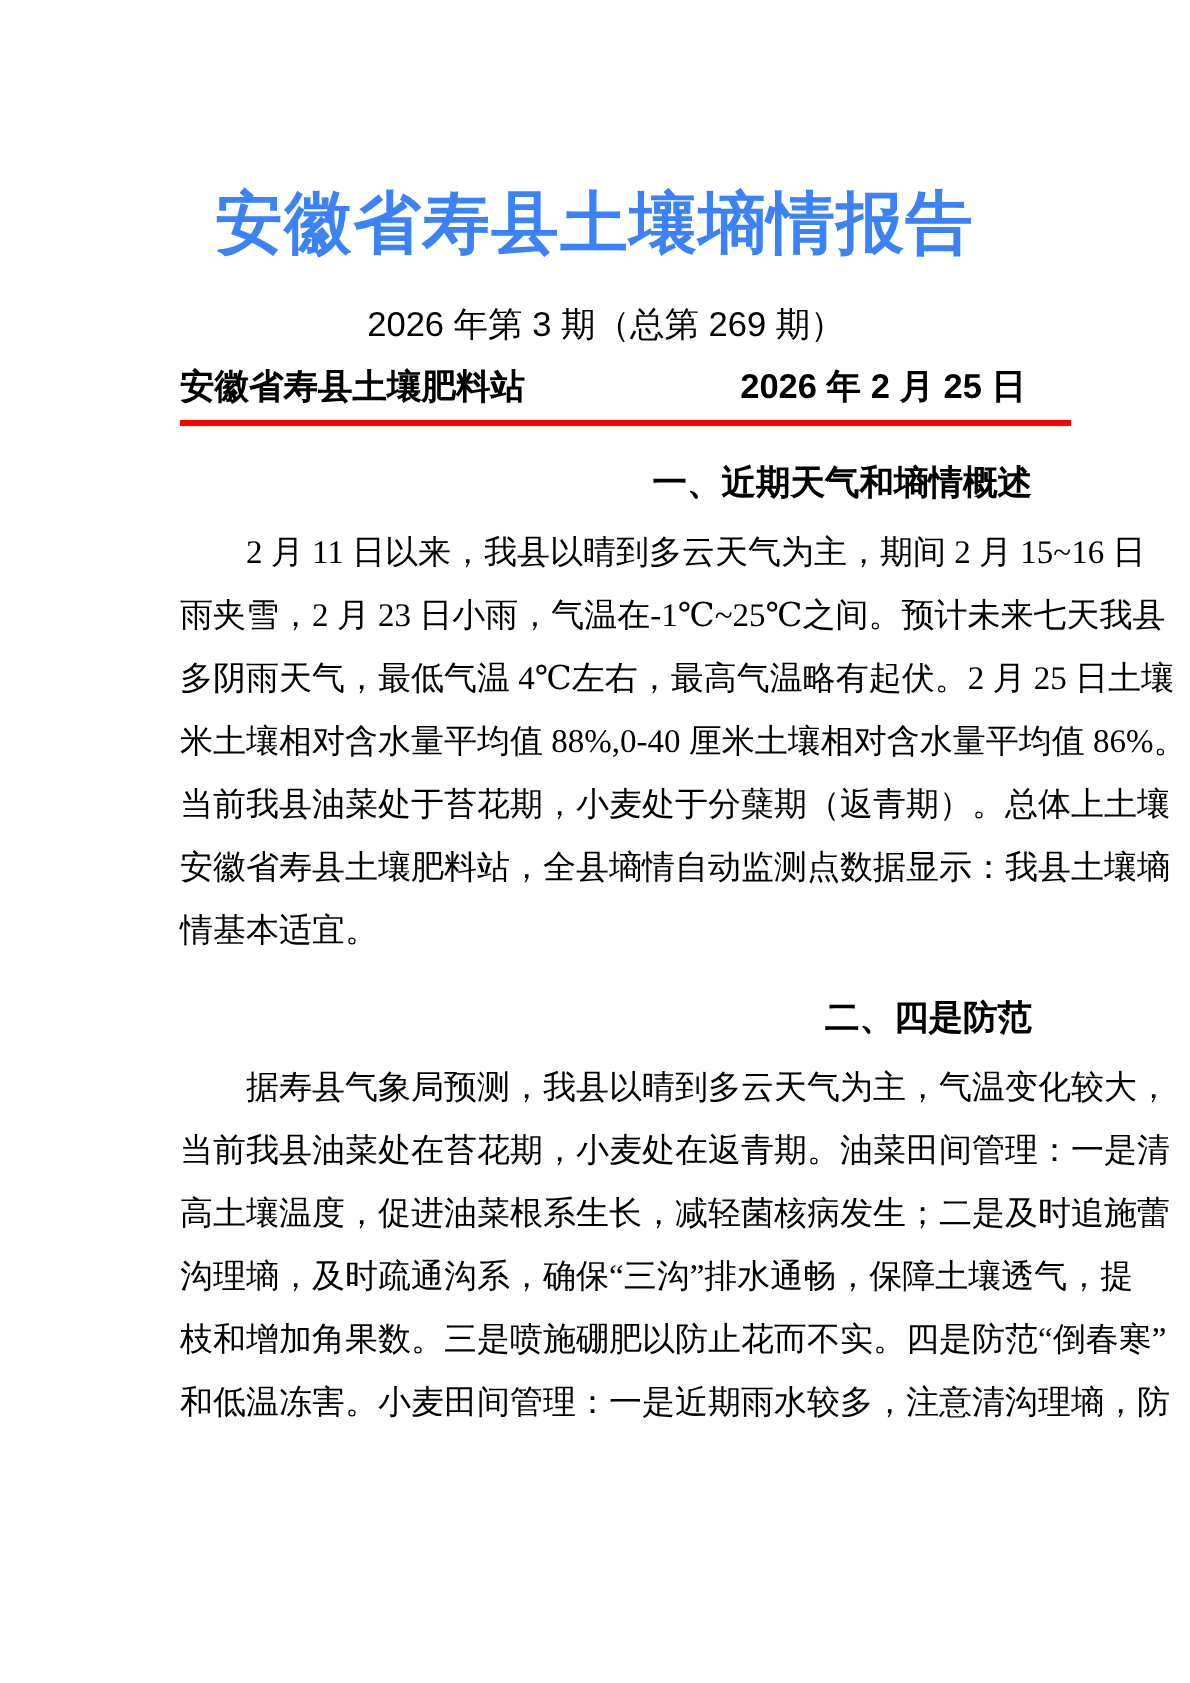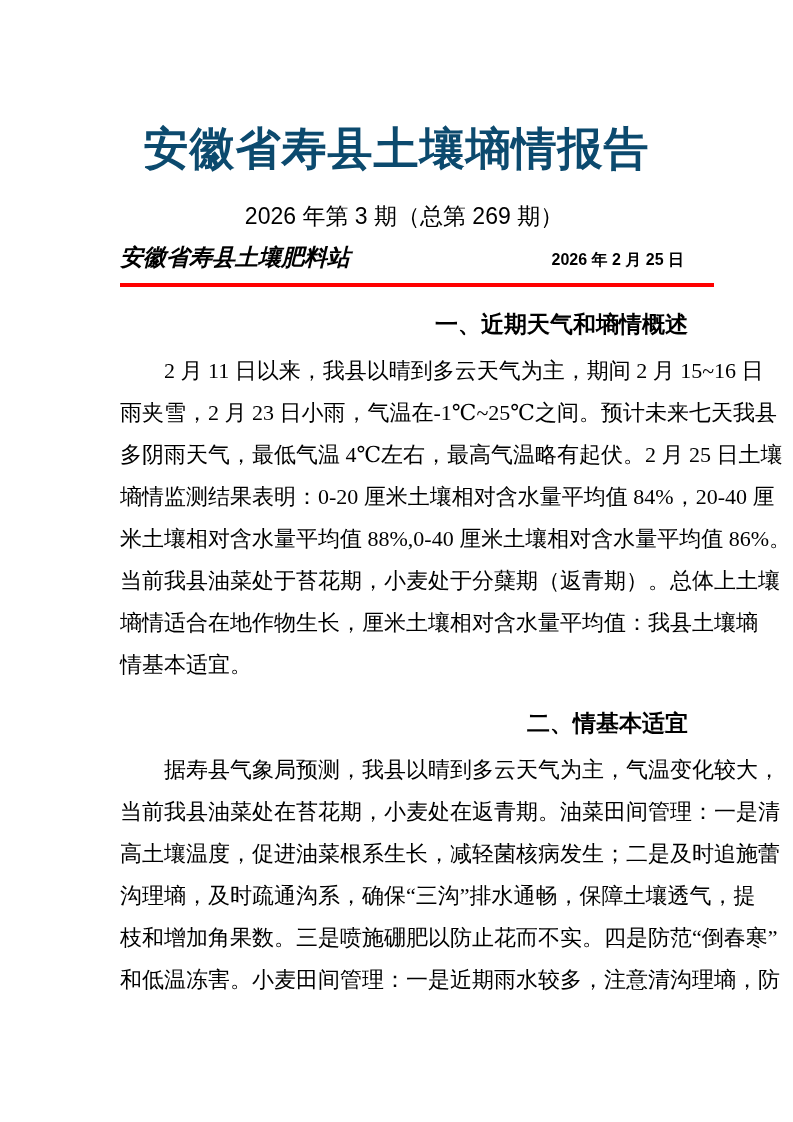--- a/index.html
+++ b/index.html
@@ -46,26 +46,25 @@
     align-items: baseline;
     margin-top: 8px;
     line-height: 34px;
     width: 588px;
   }
   .publisher {
     font-family: "Liberation Sans", "DejaVu Sans", sans-serif;
     font-weight: 700;
     font-size: 23px;
     white-space: nowrap;
-    font-style: italic;
   }
   .issue-date {
     font-family: "Liberation Sans", "DejaVu Sans", sans-serif;
     font-weight: 600;
-    font-size: 16px;
+    font-size: 23px;
     white-space: nowrap;
     padding-right: 24px;
   }
   .red-rule {
     margin-top: 6px;
     width: 594px;
     height: 4px;
     background: #ff0000;
   }
   .section-heading {
@@ -94,45 +93,44 @@
     text-indent: 44px;
   }
   .line.short {
     text-align-last: left;
   }
 </style>
 </head>
 <body>
 
 <div class="page">
-  <h1 class="doc-title" style="color: #0c4a6e;">安徽省寿县土壤墒情报告</h1>
+  <h1 class="doc-title" style="color: #3b82f6;">安徽省寿县土壤墒情报告</h1>
 
   <div class="content">
     <div class="issue-line">2026 年第 3 期（总第 269 期）</div>
 
     <div class="info-row">
       <span class="publisher">安徽省寿县土壤肥料站</span>
       <span class="issue-date">2026 年 2 月 25 日</span>
     </div>
 
     <div class="red-rule" style="background: rgb(255, 0, 0);"></div>
 
     <div>
         <div class="section-heading">一、近期天气和墒情概述</div>
         <div class="paragraph">
           <div class="line first">2 月 11 日以来，我县以晴到多云天气为主，期间 2 月 15~16 日</div>
           <div class="line">雨夹雪，2 月 23 日小雨，气温在-1℃~25℃之间。预计未来七天我县</div>
           <div class="line">多阴雨天气，最低气温 4℃左右，最高气温略有起伏。2 月 25 日土壤</div>
-          <div class="line">墒情监测结果表明：0-20 厘米土壤相对含水量平均值 84%，20-40 厘</div>
           <div class="line">米土壤相对含水量平均值 88%,0-40 厘米土壤相对含水量平均值 86%。</div>
           <div class="line">当前我县油菜处于苔花期，小麦处于分蘖期（返青期）。总体上土壤</div>
-          <div class="line">墒情适合在地作物生长，厘米土壤相对含水量平均值：我县土壤墒</div>
+          <div class="line">安徽省寿县土壤肥料站，全县墒情自动监测点数据显示：我县土壤墒</div>
           <div class="line short">情基本适宜。</div>
         </div>
-        <div class="section-heading">二、情基本适宜</div>
+        <div class="section-heading">二、四是防范</div>
         <div class="paragraph">
           <div class="line first">据寿县气象局预测，我县以晴到多云天气为主，气温变化较大，</div>
           <div class="line">当前我县油菜处在苔花期，小麦处在返青期。油菜田间管理：一是清</div>
           <div class="line">高土壤温度，促进油菜根系生长，减轻菌核病发生；二是及时追施蕾</div>
           <div class="line">沟理墒，及时疏通沟系，确保“三沟”排水通畅，保障土壤透气，提</div>
           <div class="line">枝和增加角果数。三是喷施硼肥以防止花而不实。四是防范“倒春寒”</div>
           <div class="line">和低温冻害。小麦田间管理：一是近期雨水较多，注意清沟理墒，防</div>
         </div>
       </div>
   </div>

